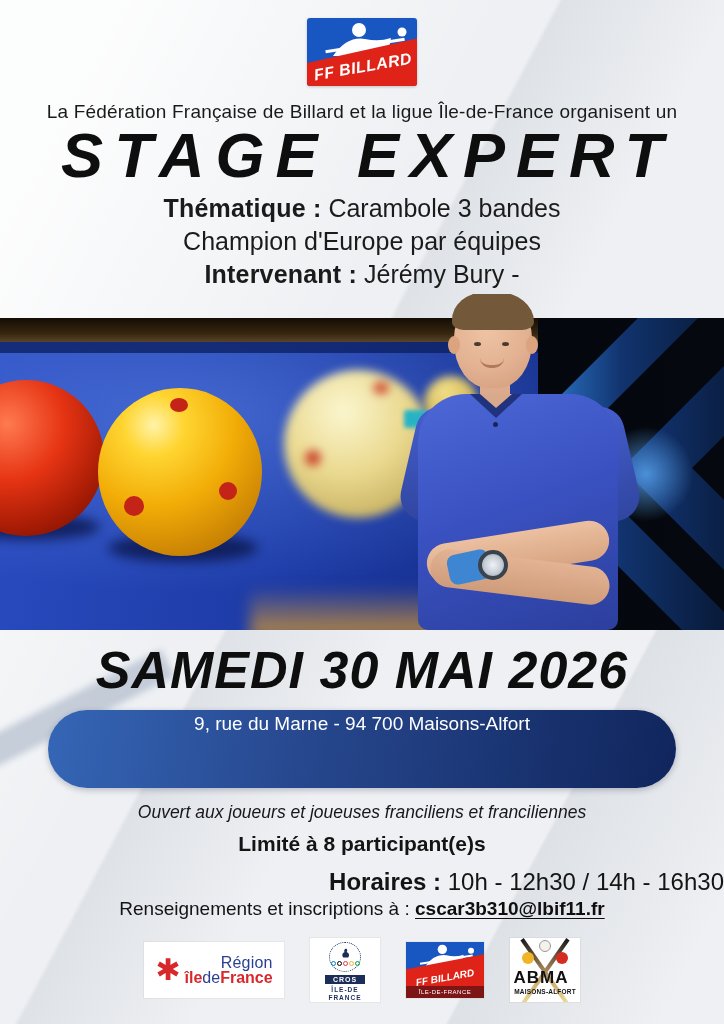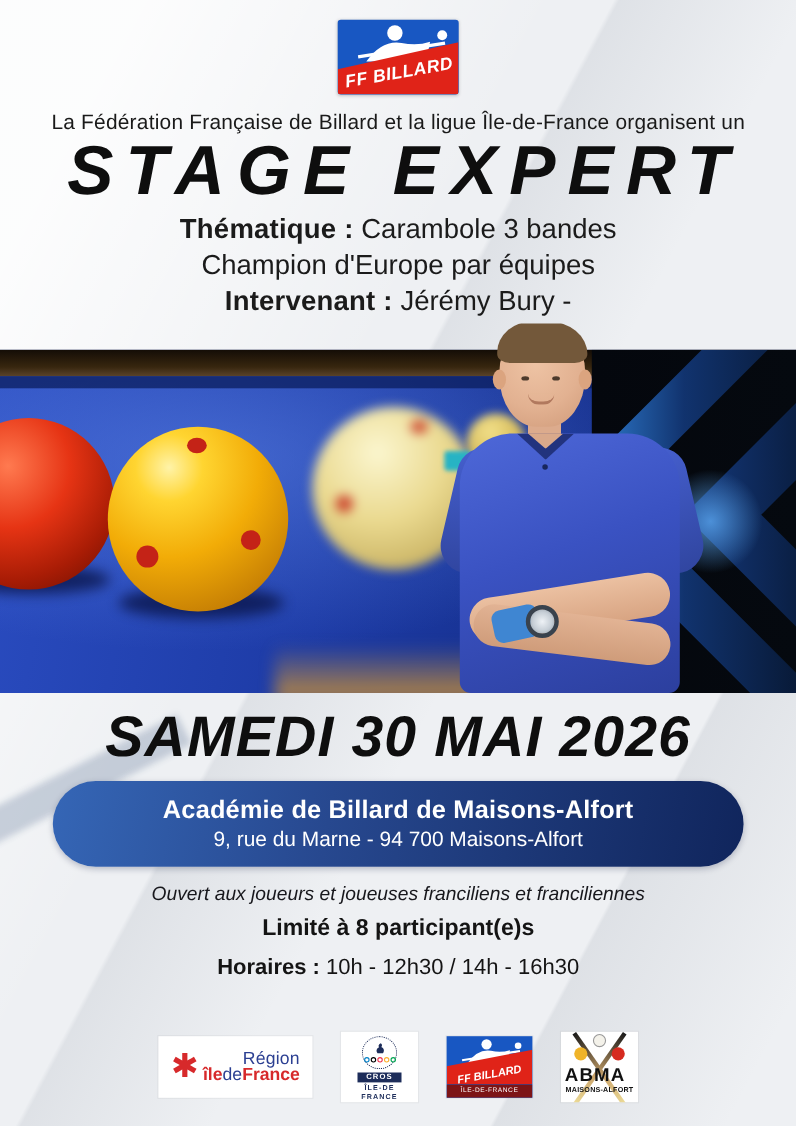--- a/index.html
+++ b/index.html
@@ -126,21 +126,21 @@
     background:linear-gradient(100deg,#3566b6 0%, #27488f 40%, #10255c 100%);
     color:#fff; text-align:center; box-shadow:0 2px 6px rgba(10,20,60,.25); }
   .pill-name { margin-top:13px; font-size:23px; font-weight:bold; letter-spacing:.2px; }
   .pill-addr { margin-top:3px; font-size:19px; }
 
   
   .eligibility { position:absolute; left:0; top:802px; width:724px; text-align:center;
     font-size:17.5px; font-style:italic; color:#17171c; }
   .capacity { position:absolute; left:0; top:832px; width:724px; text-align:center;
     font-size:21px; font-weight:bold; }
-  .hours { position:absolute; left:0; top:868px; width:724px; text-align:center; font-size:20px; }
+  .hours { position:absolute; left:0; top:868px; width:724px; text-align:right; font-size:24px; }
   .contact { position:absolute; left:0; top:898px; width:724px; text-align:center; font-size:19px; }
   .contact a { color:#0e0e0e; font-weight:bold; text-decoration:underline; text-underline-offset:3px; }
 
   
   .logos { position:absolute; left:0; top:936px; width:724px; height:68px;
     display:flex; justify-content:center; align-items:center; gap:26px; }
   .logo-card { background:#fff; box-shadow:0 0 0 1px rgba(0,0,0,.04); position:relative; }
 
   .lg-region { width:140px; height:56px; display:flex; align-items:center; justify-content:center; gap:4px; }
   .rg-star { color:#d7292b; font-size:30px; line-height:30px; }
@@ -265,29 +265,32 @@
     <div class="p-ear r"></div>
     <div class="p-hair"></div>
     <div class="p-forearm one"></div>
     <div class="p-forearm two"></div>
     <div class="p-band"></div>
     <div class="p-watch"></div>
   </div>
 
   <div class="date">SAMEDI 30 MAI 2026</div>
   <div class="pill">
-    <div class="pill-name">Académie de Billard de Maisons-Alfort</div>
     <div class="pill-addr">9, rue du Marne - 94 700 Maisons-Alfort</div>
   </div>
 
   <div class="eligibility">Ouvert aux joueurs et joueuses franciliens et franciliennes</div>
   <div class="capacity">Limité à 8 participant(e)s</div>
   <div class="hours">
     <b>Horaires :</b>
     <span>10h - 12h30 / 14h - 16h30</span>
+  </div>
+  <div class="contact">
+    <span>Renseignements et inscriptions à :</span>
+    <a href="#">cscar3b310@lbif11.fr</a>
   </div>
 
   <div class="logos">
     <div class="logo-card lg-region">
       <span class="rg-star">✱</span>
       <span class="rg-txt">
         <span class="rg-row1">Région</span><br>
         <span class="rg-ile">île</span><span class="rg-de">de</span><span class="rg-france">France</span>
       </span>
     </div>

